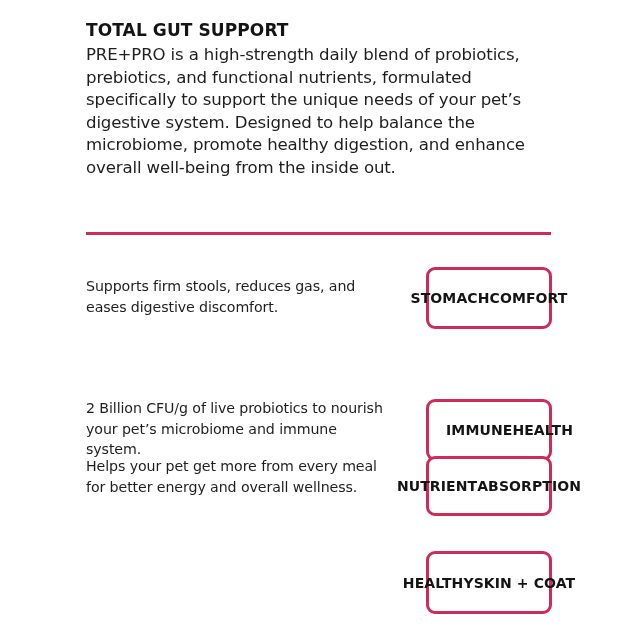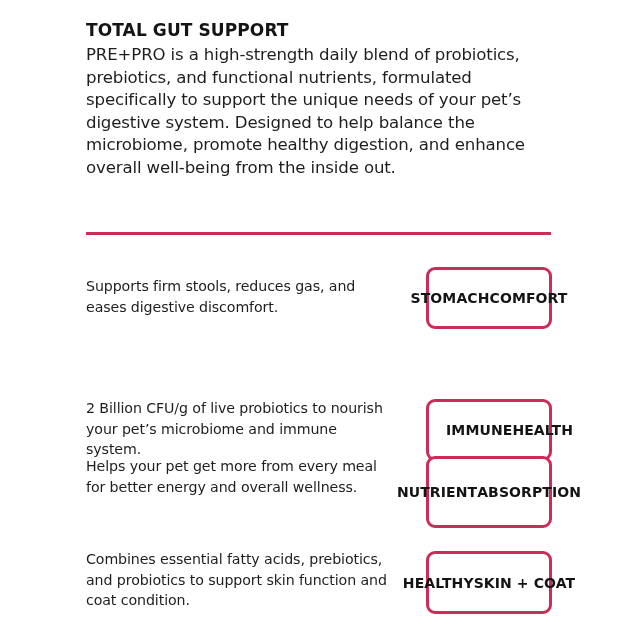--- a/index.html
+++ b/index.html
@@ -103,25 +103,24 @@
 <div class="feature" style="top:362px;margin-top:36px;">
   <div class="feature-desc" style="top:0px;">2 Billion CFU/g of live probiotics to nourish your pet’s microbiome and immune system.</div>
   <div class="badge" style="top:1px; height:62px;padding-left:41px;">
     <span>IMMUNE</span>
     <span>HEALTH</span>
   </div>
 </div>
 
 <div class="feature" style="top:456px;">
   <div class="feature-desc" style="top:0px;">Helps your pet get more from every meal for better energy and overall wellness.</div>
-  <div class="badge" style="top:0px; height:72px;">
+  <div class="badge" style="top:0px; height:60px;">
     <span>NUTRIENT</span>
     <span>ABSORPTION</span>
   </div>
 </div>
 
 <div class="feature" style="top:549px;">
-  <div class="feature-desc" style="top:0px;">Combines essential fatty acids, prebiotics, and probiotics to support skin function and coat condition.</div>
   <div class="badge" style="top:2px; height:63px;text-align:center;">
     <span>HEALTHY</span>
     <span>SKIN + COAT</span>
   </div>
 </div>
 
 </body></html>

